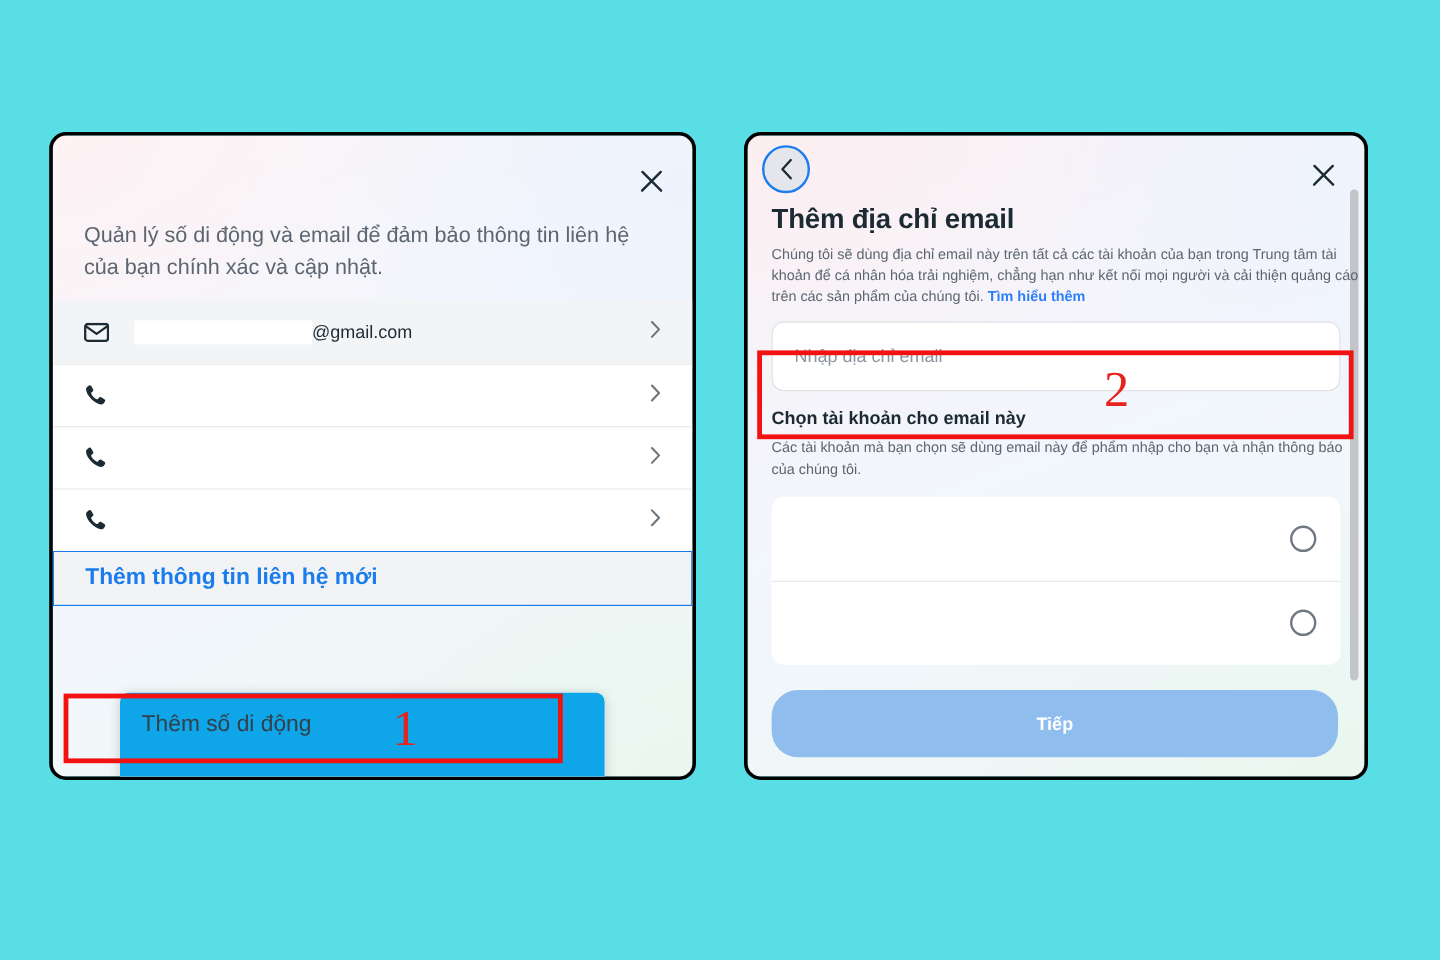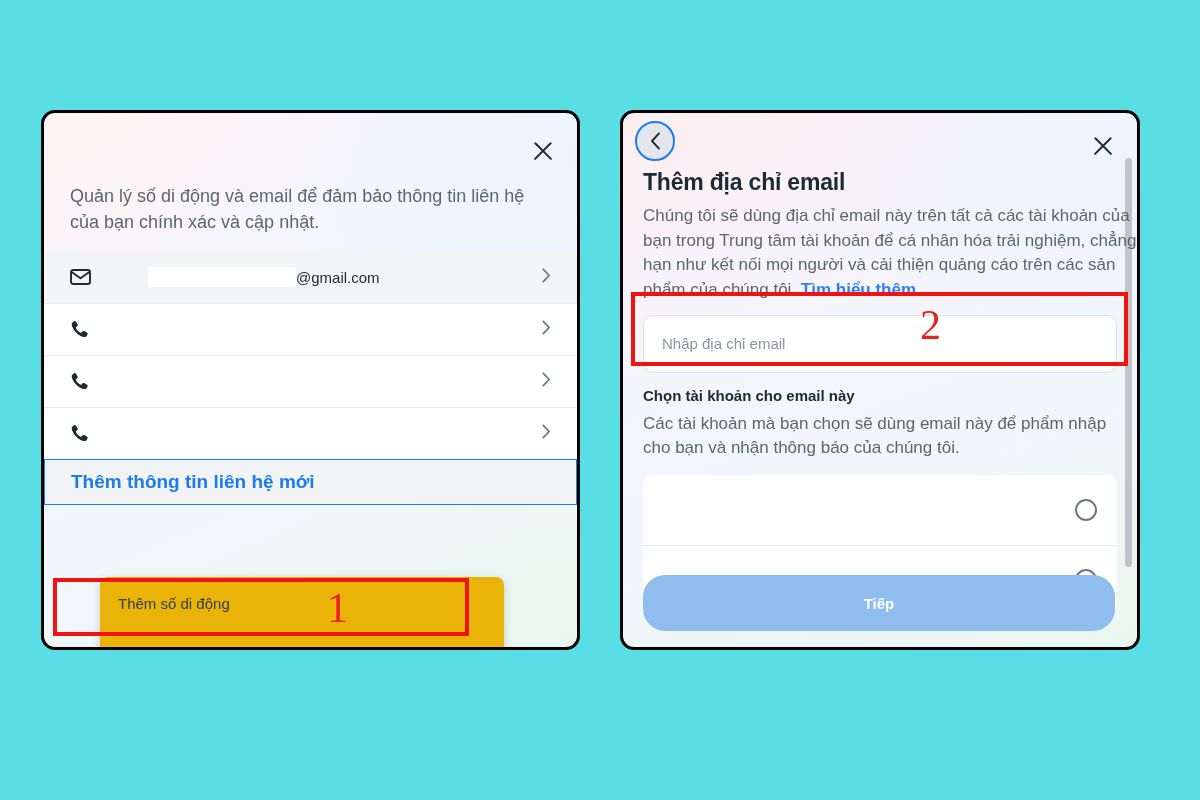--- a/index.html
+++ b/index.html
@@ -109,21 +109,21 @@
   }
 
   .contact-row {
     display: flex;
     align-items: center;
     height: 52px;
     padding: 0 26px;
     cursor: pointer;
     position: relative;
   }
-  .contact-row.email-row { background: #f3f4f6; gap: 36px; }
+  .contact-row.email-row { background: #f3f4f6; }
   .contact-row.phone-row { background: #ffffff; border-top: 1px solid #e9eaec; }
   .contact-row.phone-row:first-of-type { border-top: none; }
 
   .row-icon {
     width: 24px;
     margin-right: 18px;
     display: flex;
     align-items: center;
     justify-content: flex-start;
     flex: 0 0 auto;
@@ -170,40 +170,40 @@
     background: #ffffff;
     border-radius: 8px;
     box-shadow: 0 2px 10px rgba(0,0,0,0.18);
     overflow: hidden;
   }
   .menu-item {
     height: 53px;
     display: flex;
     align-items: center;
     padding: 0 18px;
-    font-size: 15px;
+    font-size: 19px;
     color: #33404a;
     cursor: pointer;
-    background: #eab308;
+    background: #0ea5e9;
   }
 
   
   #add-email-body { top: 56px; left: 0; right: 0; }
 
   .pad-x { padding-left: 20px; }
 
   .title-lg-2 {
     font-size: 23px;
     font-weight: bold;
     color: #1c2b33;
     letter-spacing: -0.2px;
   }
 
   .body-text {
-    font-size: 17px;
+    font-size: 12px;
     line-height: 1.45;
     color: #5c6670;
     padding-top: 8px;
   }
 
   .inline-link {
     color: #2d7ff9;
     font-weight: bold;
     cursor: pointer;
   }

